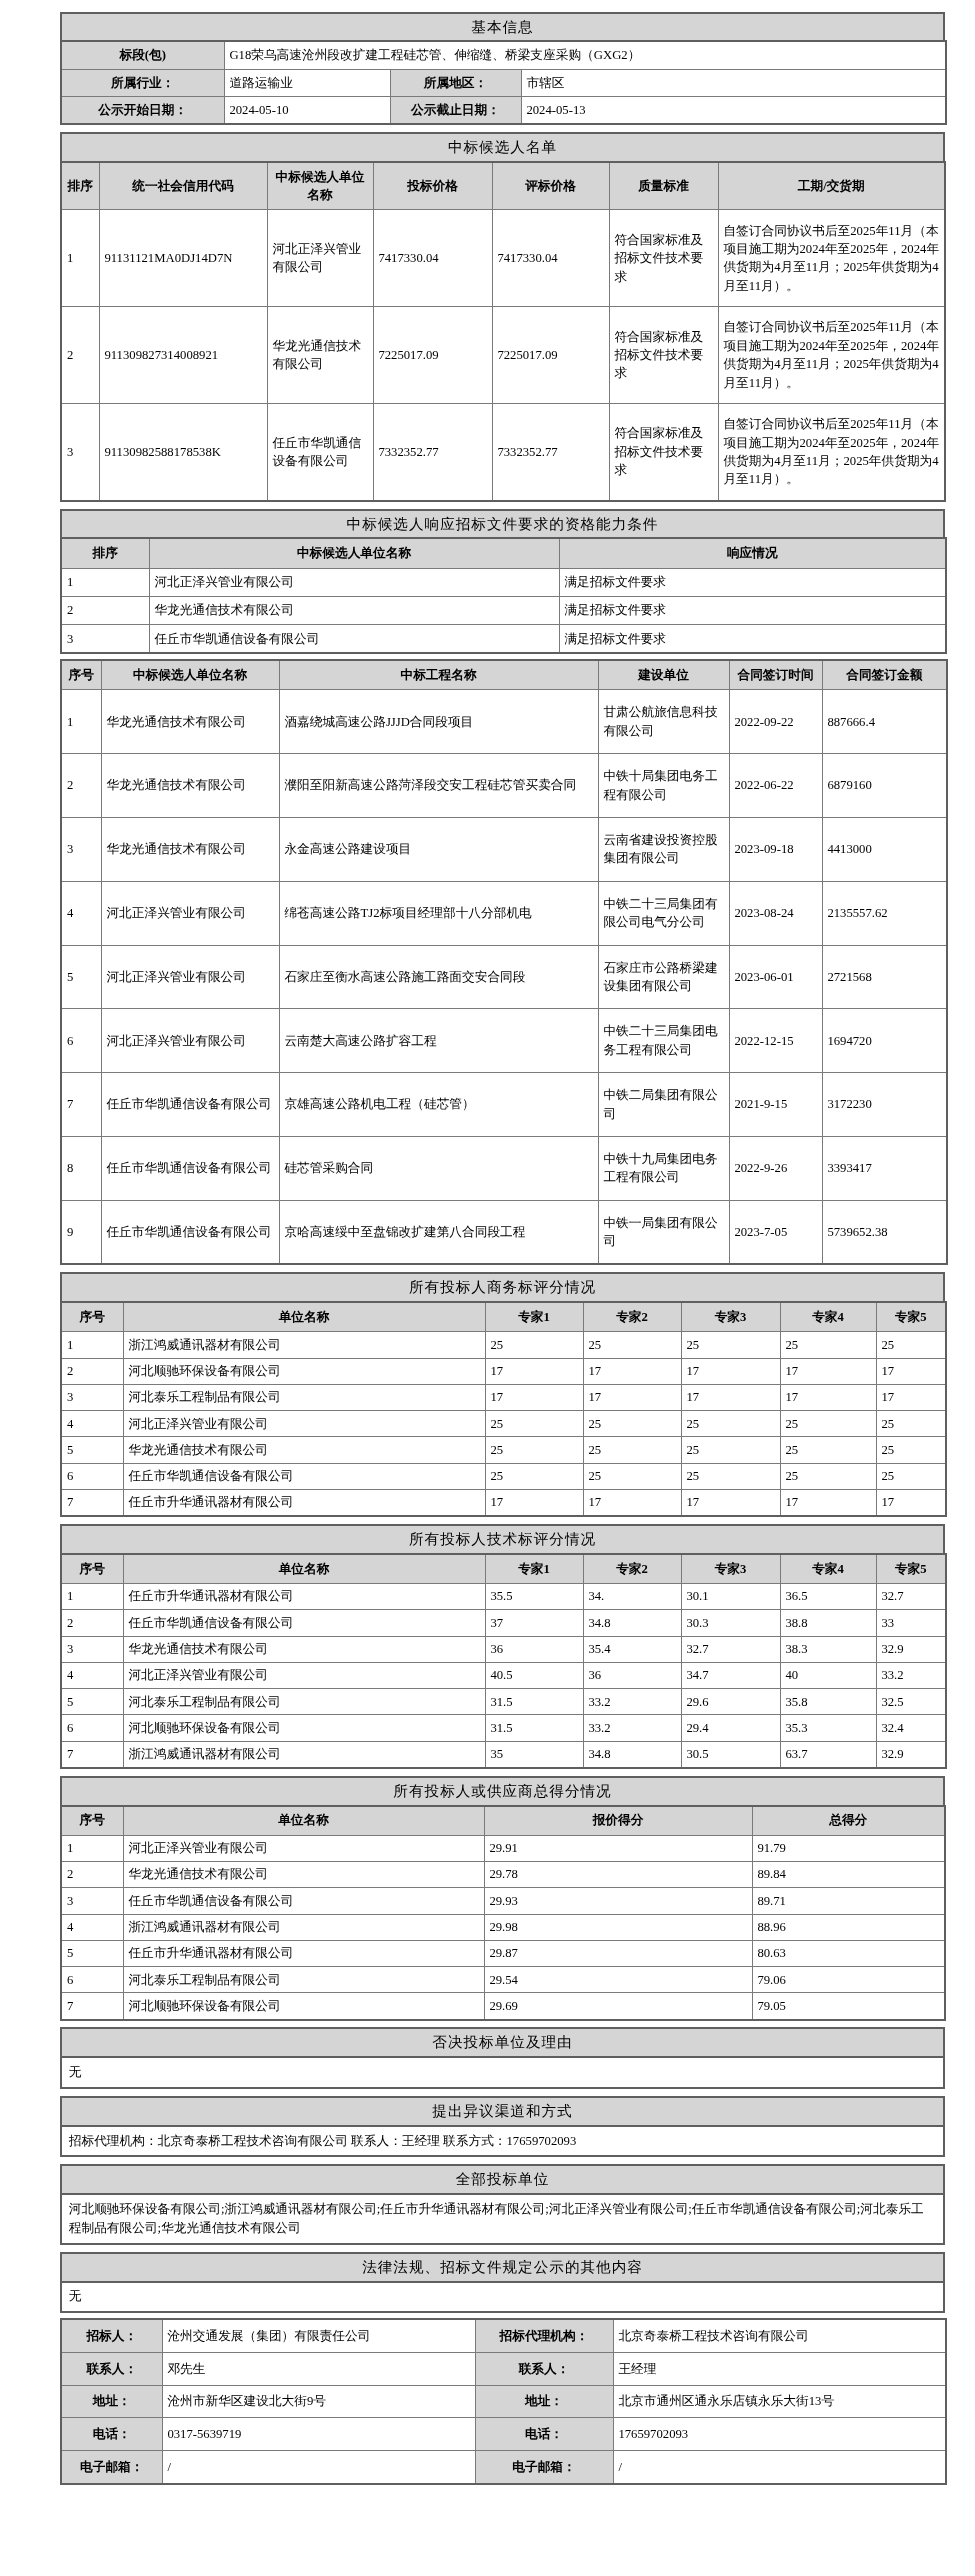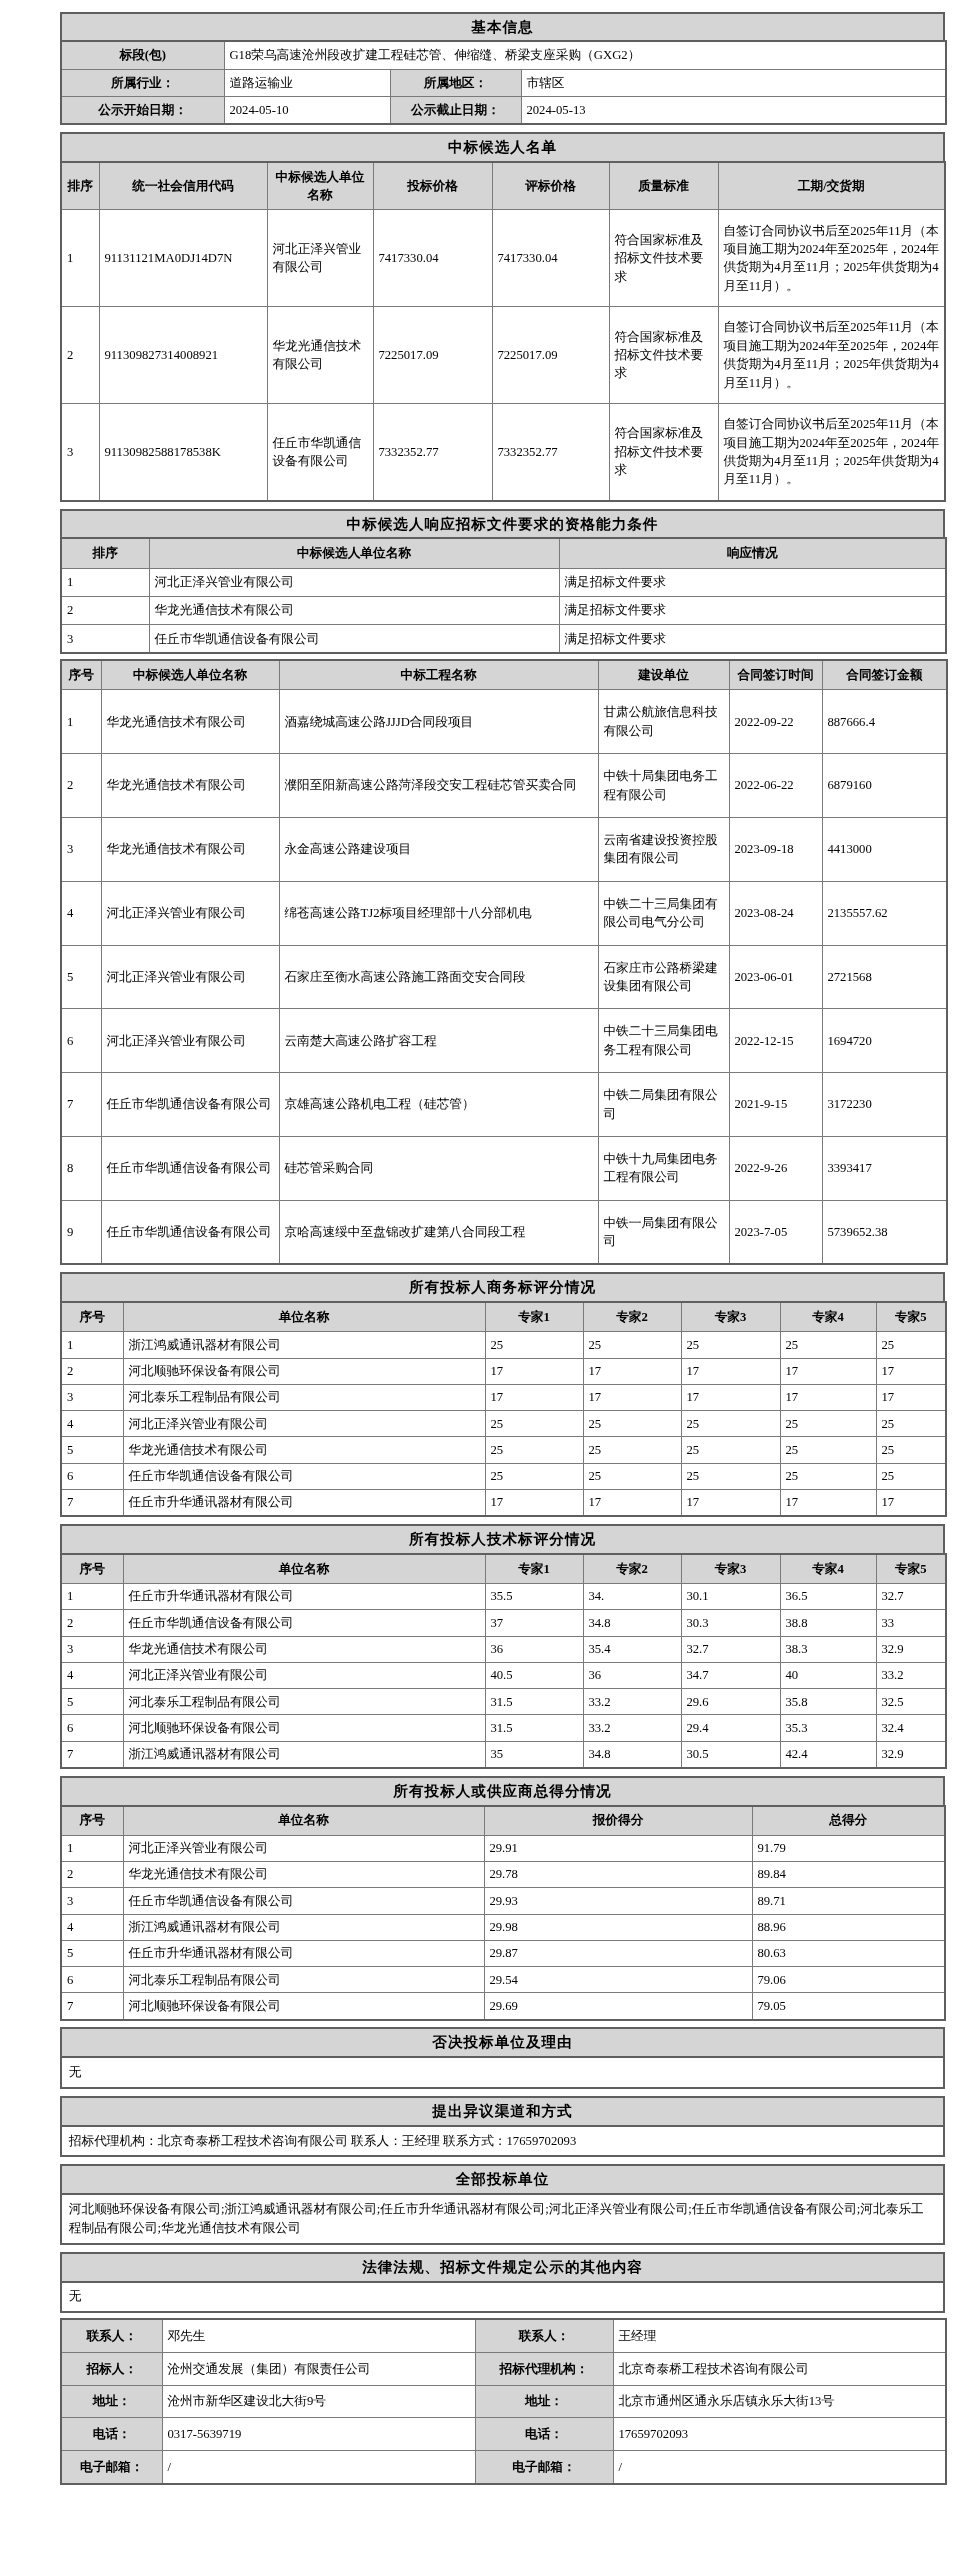--- a/index.html
+++ b/index.html
@@ -1,21 +1,21 @@
 <!DOCTYPE html>
 <html><head>
 <meta charset="utf-8">
 <style>
   html,body{margin:0;padding:0;background:#ffffff;color:#000;}
   body{width:975px;font-family:"Liberation Serif","DejaVu Serif",serif;}
   .page{width:885px;margin:11.7px 0 29px 60px;}
   .section{margin-bottom:6.8px;}
   .title-bar{
     border:2px solid #5f5f5f;background:#d5d5d5;text-align:center;
-    font-weight:bold;font-size:14.6px;padding:3.9px 2px;letter-spacing:1px;
+    font-weight:normal;font-size:14.6px;padding:3.9px 2px;letter-spacing:1px;
   }
   table{width:100%;border-collapse:collapse;table-layout:fixed;border:2px solid #5f5f5f;margin-top:-2px;}
   td,th{border:1px solid #7a7a7a;padding:2.9px 4.9px;font-size:12.7px;line-height:1.45;word-break:break-all;vertical-align:middle;}
   th{background:#d5d5d5;font-weight:bold;text-align:center;padding:4.9px 2px;}
   td{text-align:left;background:#fff;}
   .lbl{background:#d5d5d5;font-weight:bold;text-align:center;}
   .content-box{border:2px solid #5f5f5f;background:#fff;padding:4.9px 6.8px;font-size:12.7px;line-height:1.5;margin-top:-2px;min-height:18.5px;word-break:break-all;}
   .basic td{height:20.5px;}
   .candidates tbody td{height:90px;vertical-align:middle;}
   .qual tbody td{height:21.5px;}
@@ -453,21 +453,21 @@
             <td>35.3</td>
             <td>32.4</td>
           </tr>
 
           <tr>
             <td>7</td>
             <td>浙江鸿威通讯器材有限公司</td>
             <td>35</td>
             <td>34.8</td>
             <td>30.5</td>
-            <td>42.4</td>
+            <td>63.7</td>
             <td>32.9</td>
           </tr>
         </tbody>
     </table>
   </div>
 
   <div class="section">
     <div class="title-bar">所有投标人或供应商总得分情况</div>
     <table class="totals">
       <colgroup>
@@ -563,34 +563,34 @@
     <table class="contact">
       <colgroup>
           <col style="width:101px">
           <col style="width:313px">
           <col style="width:138px">
           <col style="width:333px">
         </colgroup>
       <tbody>
 
           <tr>
+            <td class="lbl">招标人：</td>
+            <td>沧州交通发展（集团）有限责任公司</td>
+            <td class="lbl">招标代理机构：</td>
+            <td>北京奇泰桥工程技术咨询有限公司</td>
+          </tr>
+
+          <tr>
             <td class="lbl">联系人：</td>
             <td>邓先生</td>
             <td class="lbl">联系人：</td>
             <td>王经理</td>
           </tr>
 
           <tr>
-            <td class="lbl">招标人：</td>
-            <td>沧州交通发展（集团）有限责任公司</td>
-            <td class="lbl">招标代理机构：</td>
-            <td>北京奇泰桥工程技术咨询有限公司</td>
-          </tr>
-
-          <tr>
             <td class="lbl">地址：</td>
             <td>沧州市新华区建设北大街9号</td>
             <td class="lbl">地址：</td>
             <td>北京市通州区通永乐店镇永乐大街13号</td>
           </tr>
 
           <tr>
             <td class="lbl">电话：</td>
             <td>0317-5639719</td>
             <td class="lbl">电话：</td>

